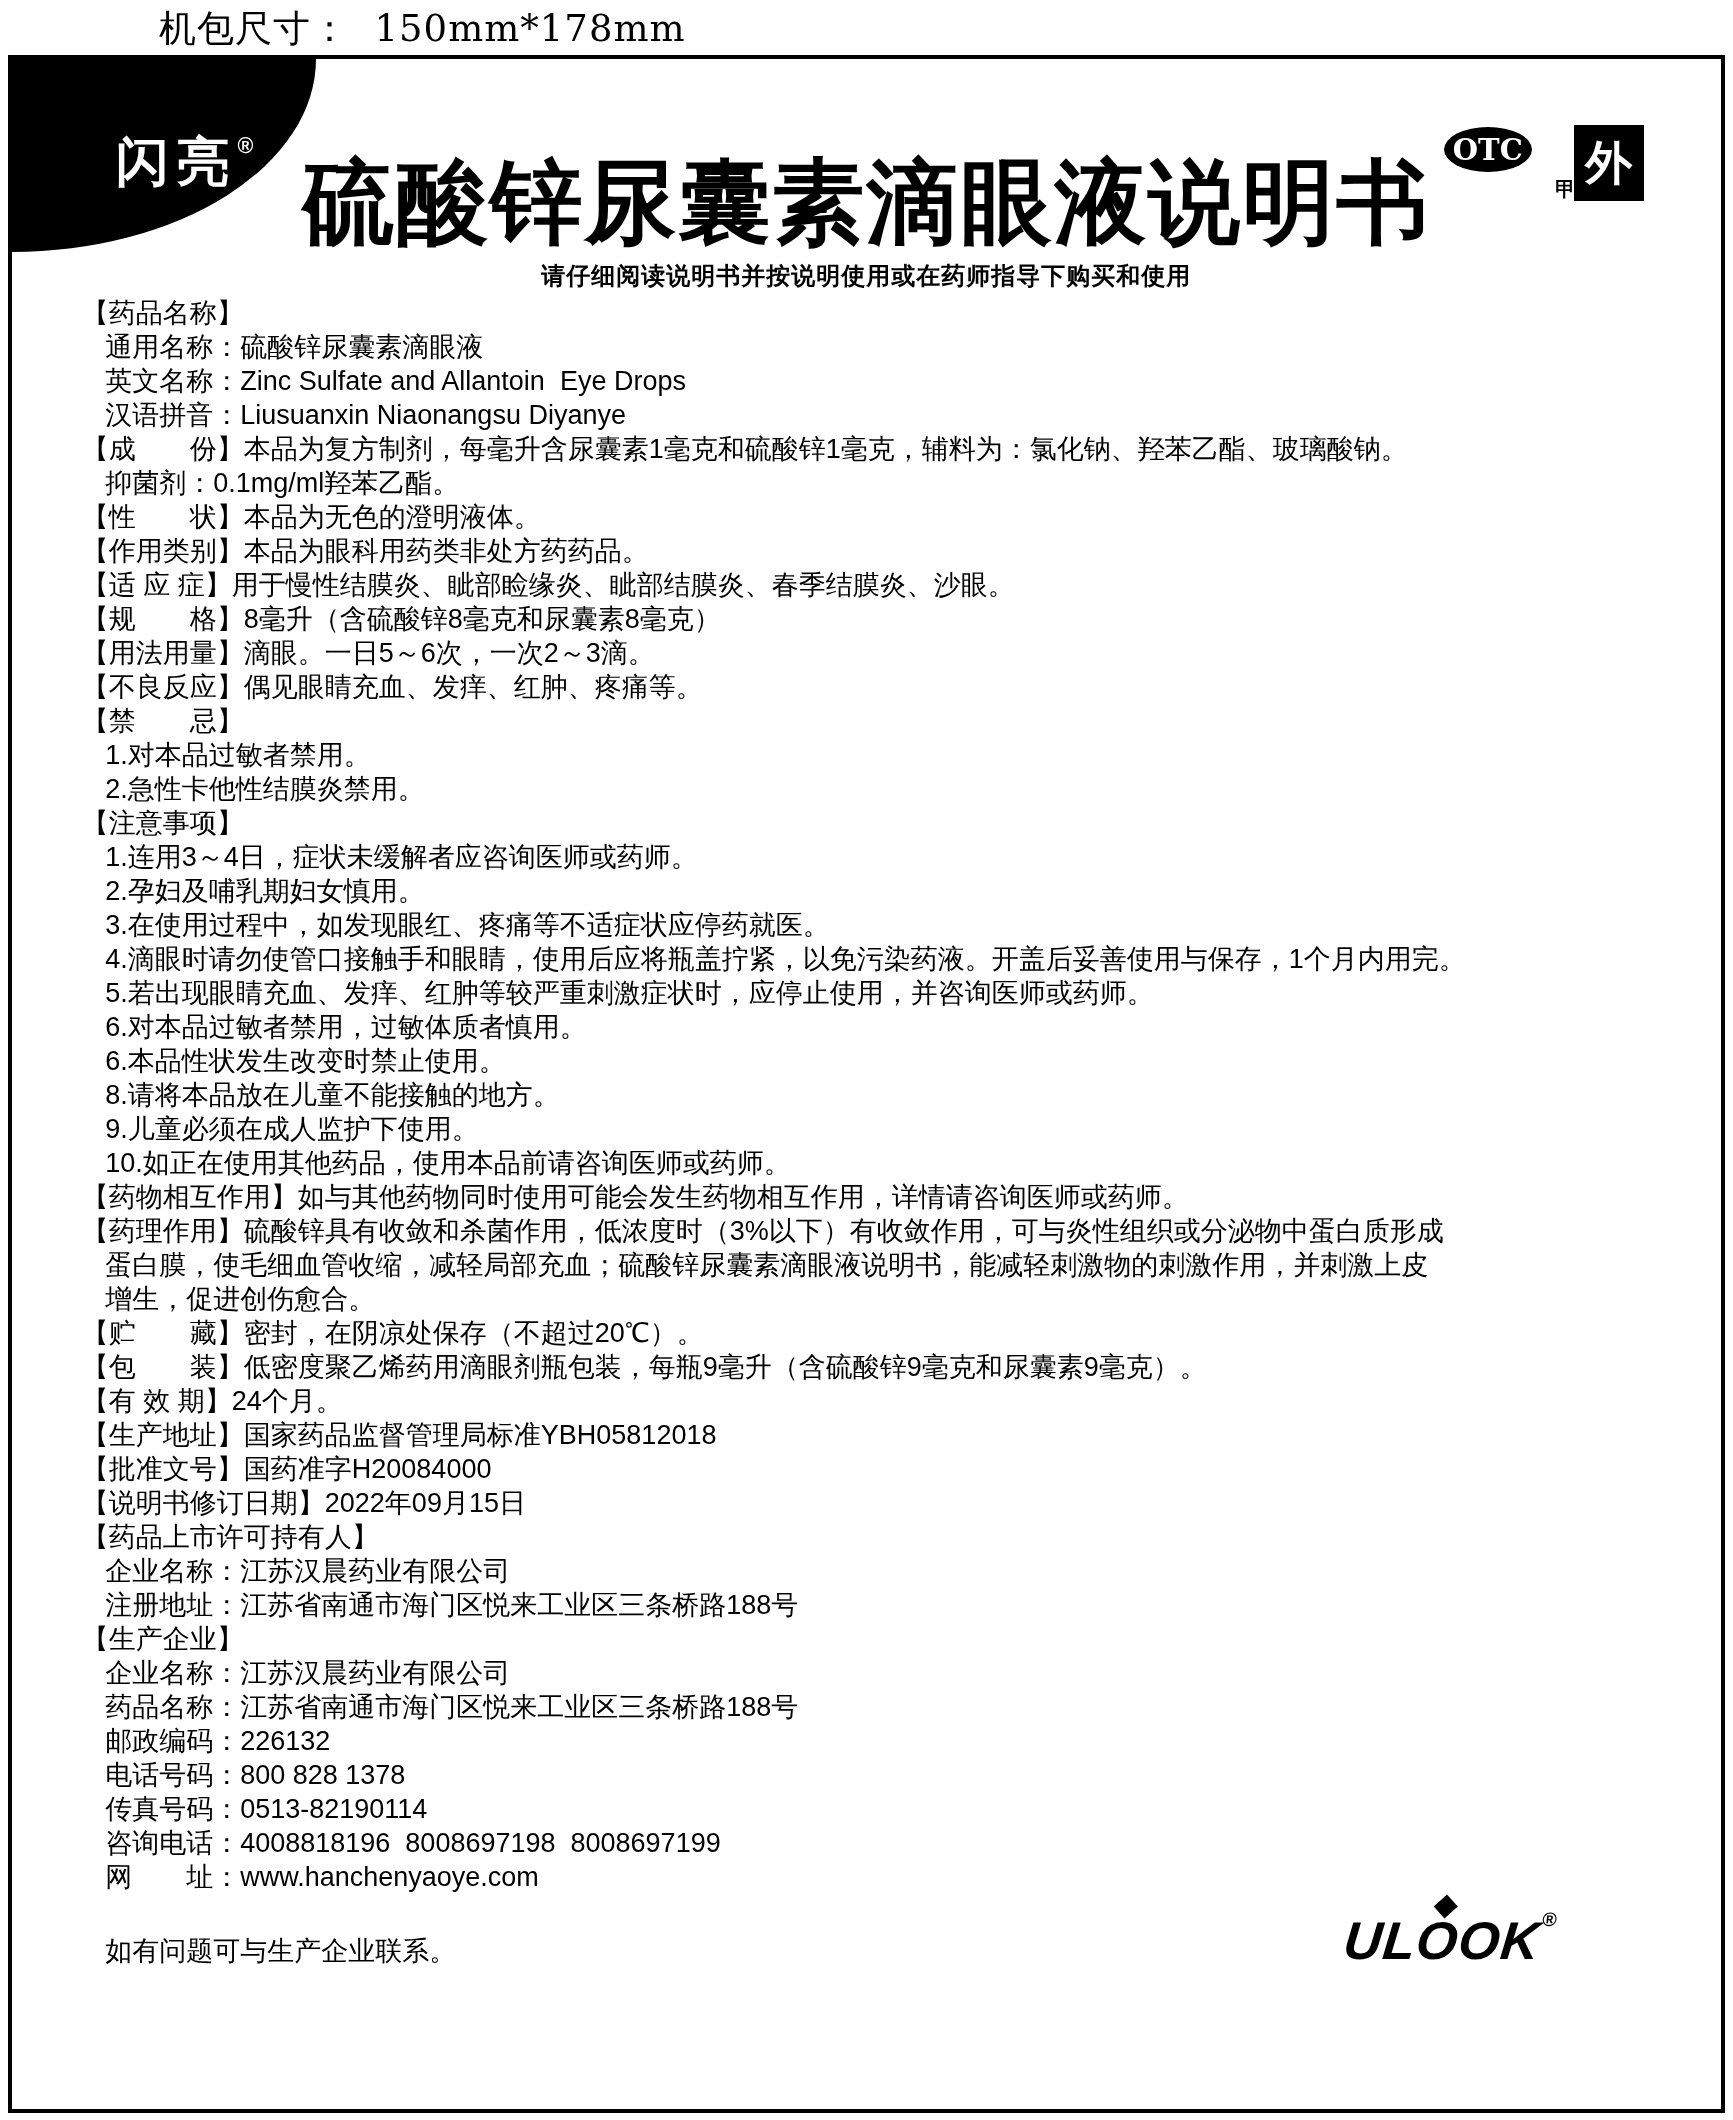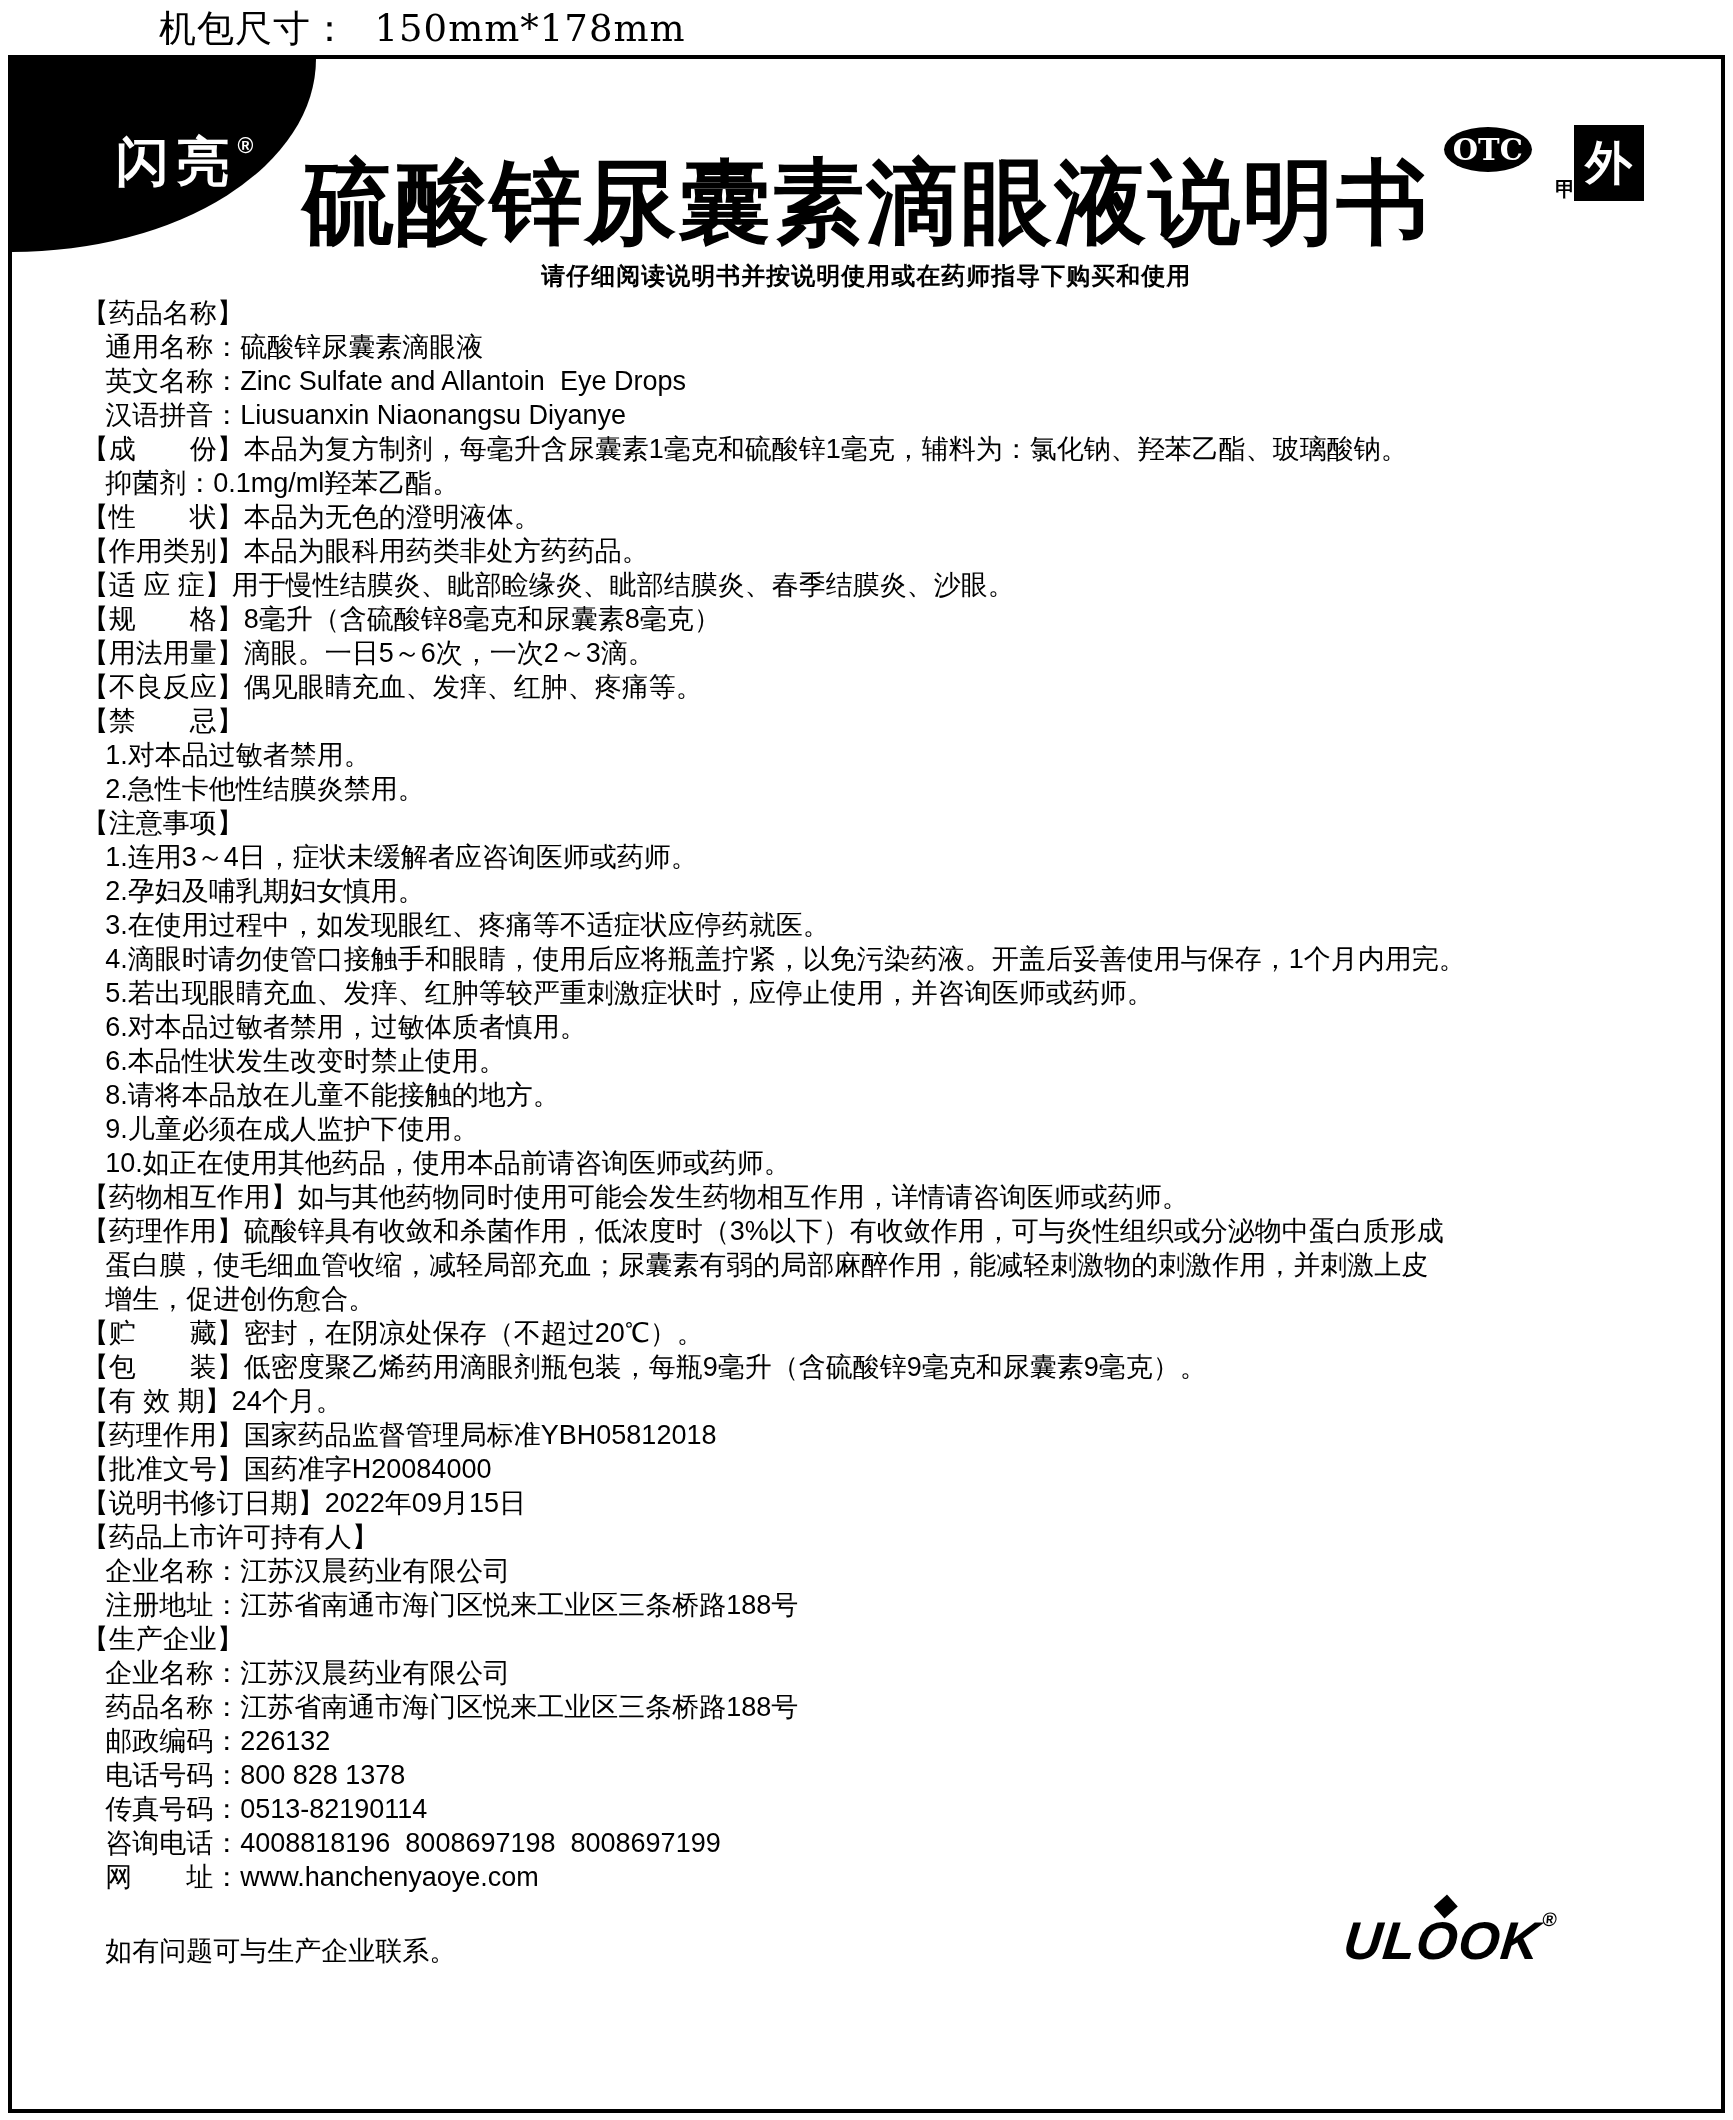--- a/index.html
+++ b/index.html
@@ -114,26 +114,26 @@
         <div class="ln ind">3.在使用过程中，如发现眼红、疼痛等不适症状应停药就医。</div>
         <div class="ln ind">4.滴眼时请勿使管口接触手和眼睛，使用后应将瓶盖拧紧，以免污染药液。开盖后妥善使用与保存，1个月内用完。</div>
         <div class="ln ind">5.若出现眼睛充血、发痒、红肿等较严重刺激症状时，应停止使用，并咨询医师或药师。</div>
         <div class="ln ind">6.对本品过敏者禁用，过敏体质者慎用。</div>
         <div class="ln ind">6.本品性状发生改变时禁止使用。</div>
         <div class="ln ind">8.请将本品放在儿童不能接触的地方。</div>
         <div class="ln ind">9.儿童必须在成人监护下使用。</div>
         <div class="ln ind">10.如正在使用其他药品，使用本品前请咨询医师或药师。</div>
         <div class="ln">【药物相互作用】如与其他药物同时使用可能会发生药物相互作用，详情请咨询医师或药师。</div>
         <div class="ln">【药理作用】硫酸锌具有收敛和杀菌作用，低浓度时（3%以下）有收敛作用，可与炎性组织或分泌物中蛋白质形成</div>
-        <div class="ln ind">蛋白膜，使毛细血管收缩，减轻局部充血；尿囊素有弱的局部麻醉作用，能减轻刺激物的刺激作用，并刺激上皮</div>
+        <div class="ln ind">蛋白膜，使毛细血管收缩，减轻局部充血；硫酸锌尿囊素滴眼液说明书，能减轻刺激物的刺激作用，并刺激上皮</div>
         <div class="ln ind">增生，促进创伤愈合。</div>
         <div class="ln">【贮　　藏】密封，在阴凉处保存（不超过20℃）。</div>
         <div class="ln">【包　　装】低密度聚乙烯药用滴眼剂瓶包装，每瓶9毫升（含硫酸锌9毫克和尿囊素9毫克）。</div>
         <div class="ln">【有 效 期】24个月。</div>
-        <div class="ln">【药理作用】国家药品监督管理局标准YBH05812018</div>
+        <div class="ln">【生产地址】国家药品监督管理局标准YBH05812018</div>
         <div class="ln">【批准文号】国药准字H20084000</div>
         <div class="ln">【说明书修订日期】2022年09月15日</div>
         <div class="ln">【药品上市许可持有人】</div>
         <div class="ln ind">企业名称：江苏汉晨药业有限公司</div>
         <div class="ln ind">注册地址：江苏省南通市海门区悦来工业区三条桥路188号</div>
         <div class="ln">【生产企业】</div>
         <div class="ln ind">企业名称：江苏汉晨药业有限公司</div>
         <div class="ln ind">药品名称：江苏省南通市海门区悦来工业区三条桥路188号</div>
         <div class="ln ind">邮政编码：226132</div>
         <div class="ln ind">电话号码：800 828 1378</div>

